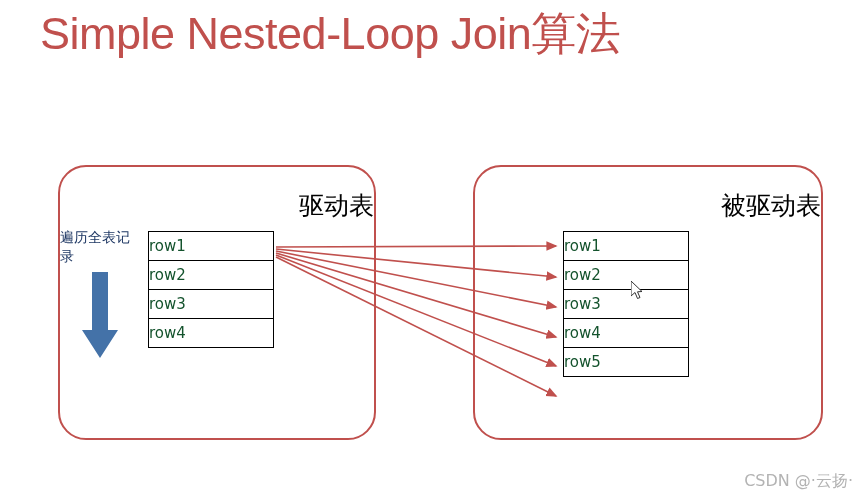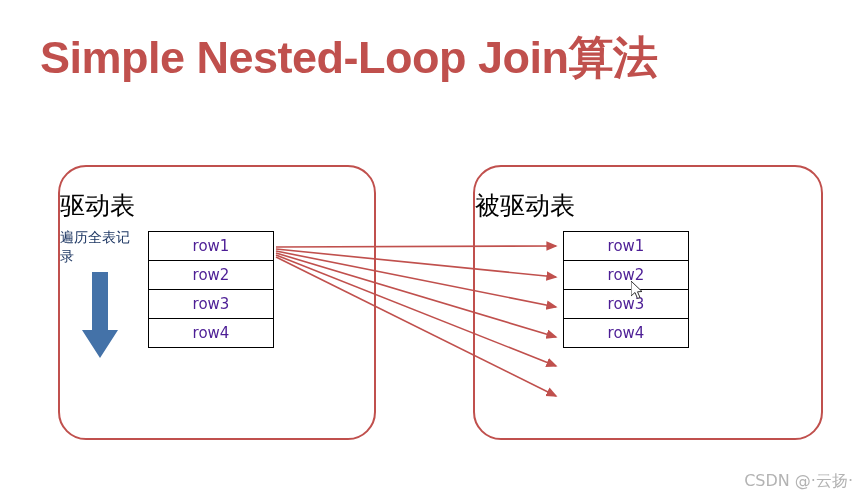--- a/index.html
+++ b/index.html
@@ -19,24 +19,24 @@
     position: absolute;
     left: 0; top: 0;
     width: 863px;
     height: 498px;
     background: #ffffff;
   }
 
   #title {
     position: absolute;
     left: 40px;
-    top: 28px;
+    top: 4px;
     width: 790px;
     font-size: 45px;
-    font-weight: bold;
+    font-weight: normal;
     color: #c0504d;
     letter-spacing: -0.5px;
     white-space: nowrap;
   }
 
   .box {
     position: absolute;
     border: 2px solid #c0504d;
     border-radius: 28px;
     background: #ffffff;
@@ -51,21 +51,21 @@
   #box-right {
     left: 473px;
     top: 165px;
     width: 350px;
     height: 275px;
   }
 
   .box-title {
     position: absolute;
     width: 100%;
-    text-align: left;
+    text-align: right;
     top: 22px;
     font-size: 25px;
     color: #000000;
     font-family: "DejaVu Sans", "Liberation Sans", sans-serif;
   }
 
   .rowtable {
     position: absolute;
     border: 1.5px solid #000000;
     border-bottom: none;
@@ -78,23 +78,22 @@
     width: 126px;
   }
   #table-right {
     left: 563px;
     top: 231px;
     width: 126px;
   }
   .rowcell {
     height: 29px;
     line-height: 29px;
-    text-align: center;
     font-size: 15px;
-    color: #4c1d95;
+    color: #14532d;
     border-bottom: 1.5px solid #000000;
     box-sizing: border-box;
     background: #ffffff;
     font-family: "DejaVu Sans", "Liberation Sans", sans-serif;
   }
 
   #scan-label {
     position: absolute;
     left: 60px;
     top: 228px;
@@ -165,20 +164,21 @@
 
   <div class="box" id="box-right">
     <div class="box-title">被驱动表</div>
   </div>
 
   <div class="rowtable" id="table-right">
     <div class="rowcell">row1</div>
     <div class="rowcell">row2</div>
     <div class="rowcell">row3</div>
     <div class="rowcell">row4</div>
+    <div class="rowcell">row5</div>
   </div>
 
   <svg id="arrows-svg" viewBox="0 0 863 498">
     <defs>
       <marker id="ah" markerWidth="7" markerHeight="7" refX="6" refY="3" orient="auto">
         <path d="M0,0 L7,3 L0,6 z" fill="#c0504d"></path>
       </marker>
     </defs>
     <g stroke="#c0504d" stroke-width="1.6" fill="none" marker-end="url(#ah)">
       <line x1="276" y1="247" x2="556" y2="246"></line>

